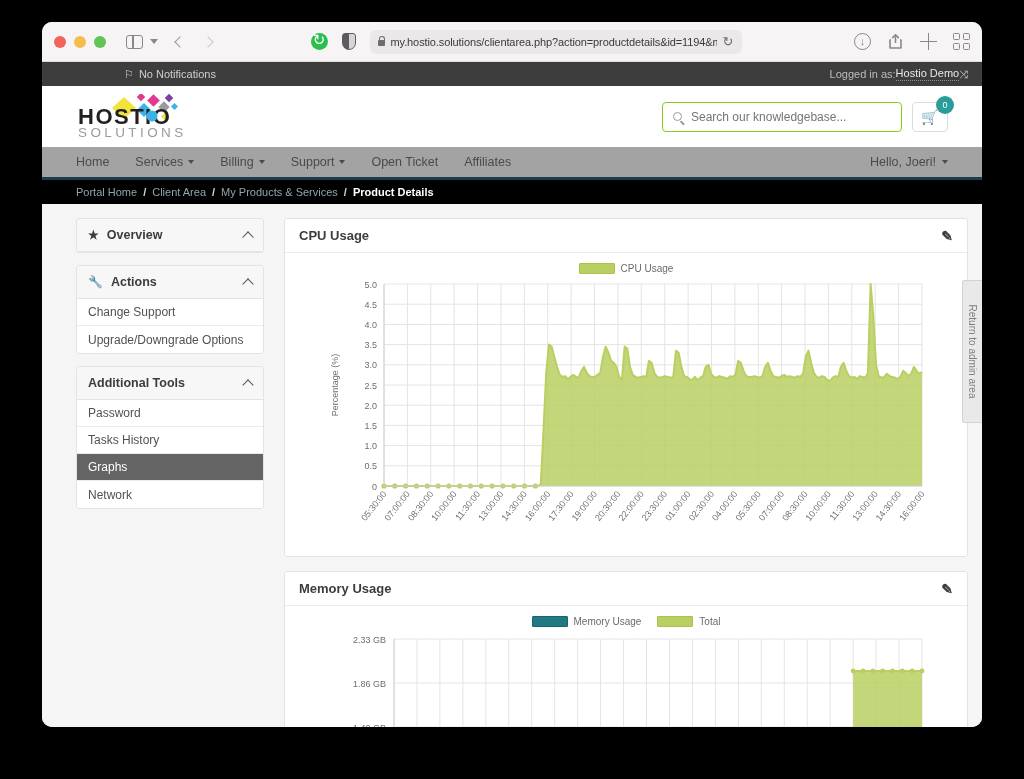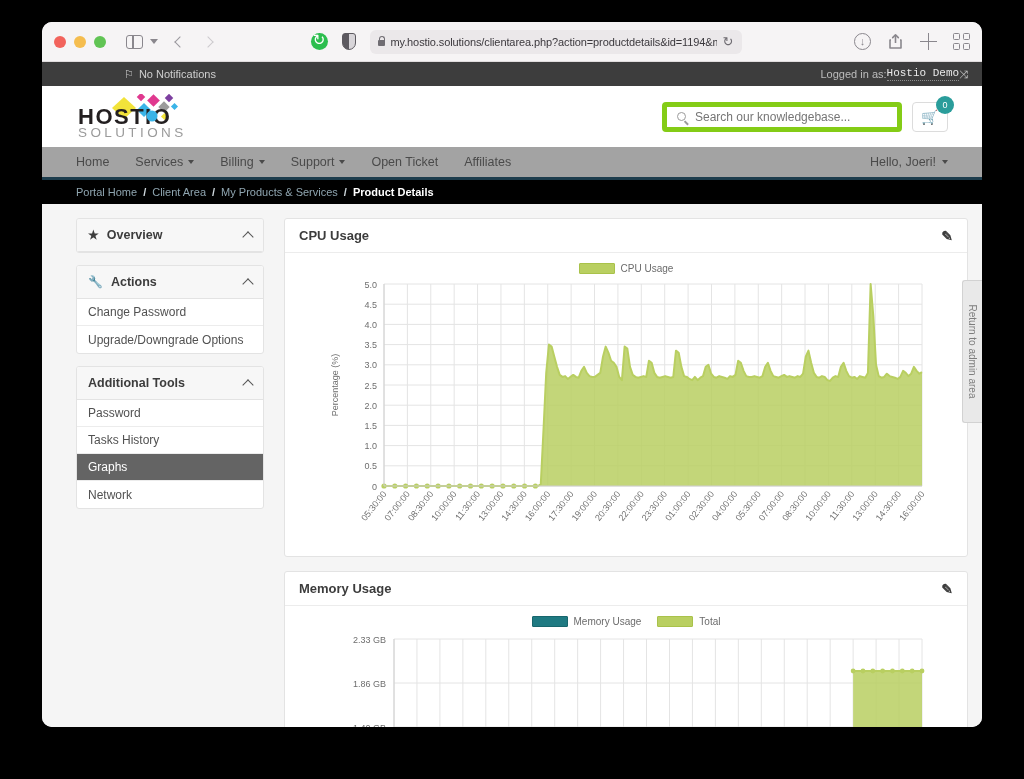--- a/index.html
+++ b/index.html
@@ -119,31 +119,31 @@
   .topstrip {
     height: 24px; background: #3d3d3d; color: #cfcfcf;
     display: flex; align-items: center; font-size: 11px;
     padding: 0 14px; position: relative;
   }
   .notif { display:flex; align-items:center; gap:5px; margin-left: 68px; }
   .flag-ic { font-size: 11px; color:#cfcfcf; }
   .logged { margin-left: auto; display: flex; align-items: center; gap: 0; }
   .logged .lbl { color:#bdbdbd; }
   .logged .who {
-    color:#e8e8e8; border-bottom: 1px dotted #8d8d8d; padding-bottom:1px;font-family:Liberation Mono, monospace;
+    color:#e8e8e8; border-bottom: 1px dotted #8d8d8d; padding-bottom:1px;
   }
   .swap-ic { color:#cfcfcf; font-size:11px; }
 
   .header-white { background:#fff; height: 61px; display:flex; align-items:center; padding: 0 34px; }
   .logo { width: 128px; height: 46px; position: relative; }
   .logo svg { display:block; }
 
   .hdr-right { margin-left:auto; display:flex; align-items:center; gap:10px; }
   .search-box {
-    width: 240px; height: 30px; border:5px solid #84cc16; border-radius:4px;
+    width: 240px; height: 30px; border:1px solid #84cc16; border-radius:4px;
     display:flex; align-items:center; padding: 0 10px; gap:9px; background:#fff;
   }
   .mag {
     width: 9px; height: 9px; border: 1.5px solid #9b9b9b; border-radius:50%;
     position: relative; flex:none;
   }
   .mag::after {
     content:""; position:absolute; right:-4px; bottom:-3px; width:5px; height:1.5px;
     background:#9b9b9b; transform: rotate(45deg);
   }
@@ -389,21 +389,21 @@
           </div>
         </div>
 
         <div class="panel">
           <div class="panel-head">
             <span class="hd-ic">🔧</span>
             <span>Actions</span>
             <span class="chev-up"></span>
           </div>
           <div class="panel-item">
-            <span>Change Password</span>
+            <span>Change Support</span>
           </div>
           <div class="panel-item">
             <span>Upgrade/Downgrade Options</span>
           </div>
         </div>
 
         <div class="panel">
           <div class="panel-head">
             <span>Additional Tools</span>
             <span class="chev-up"></span>

